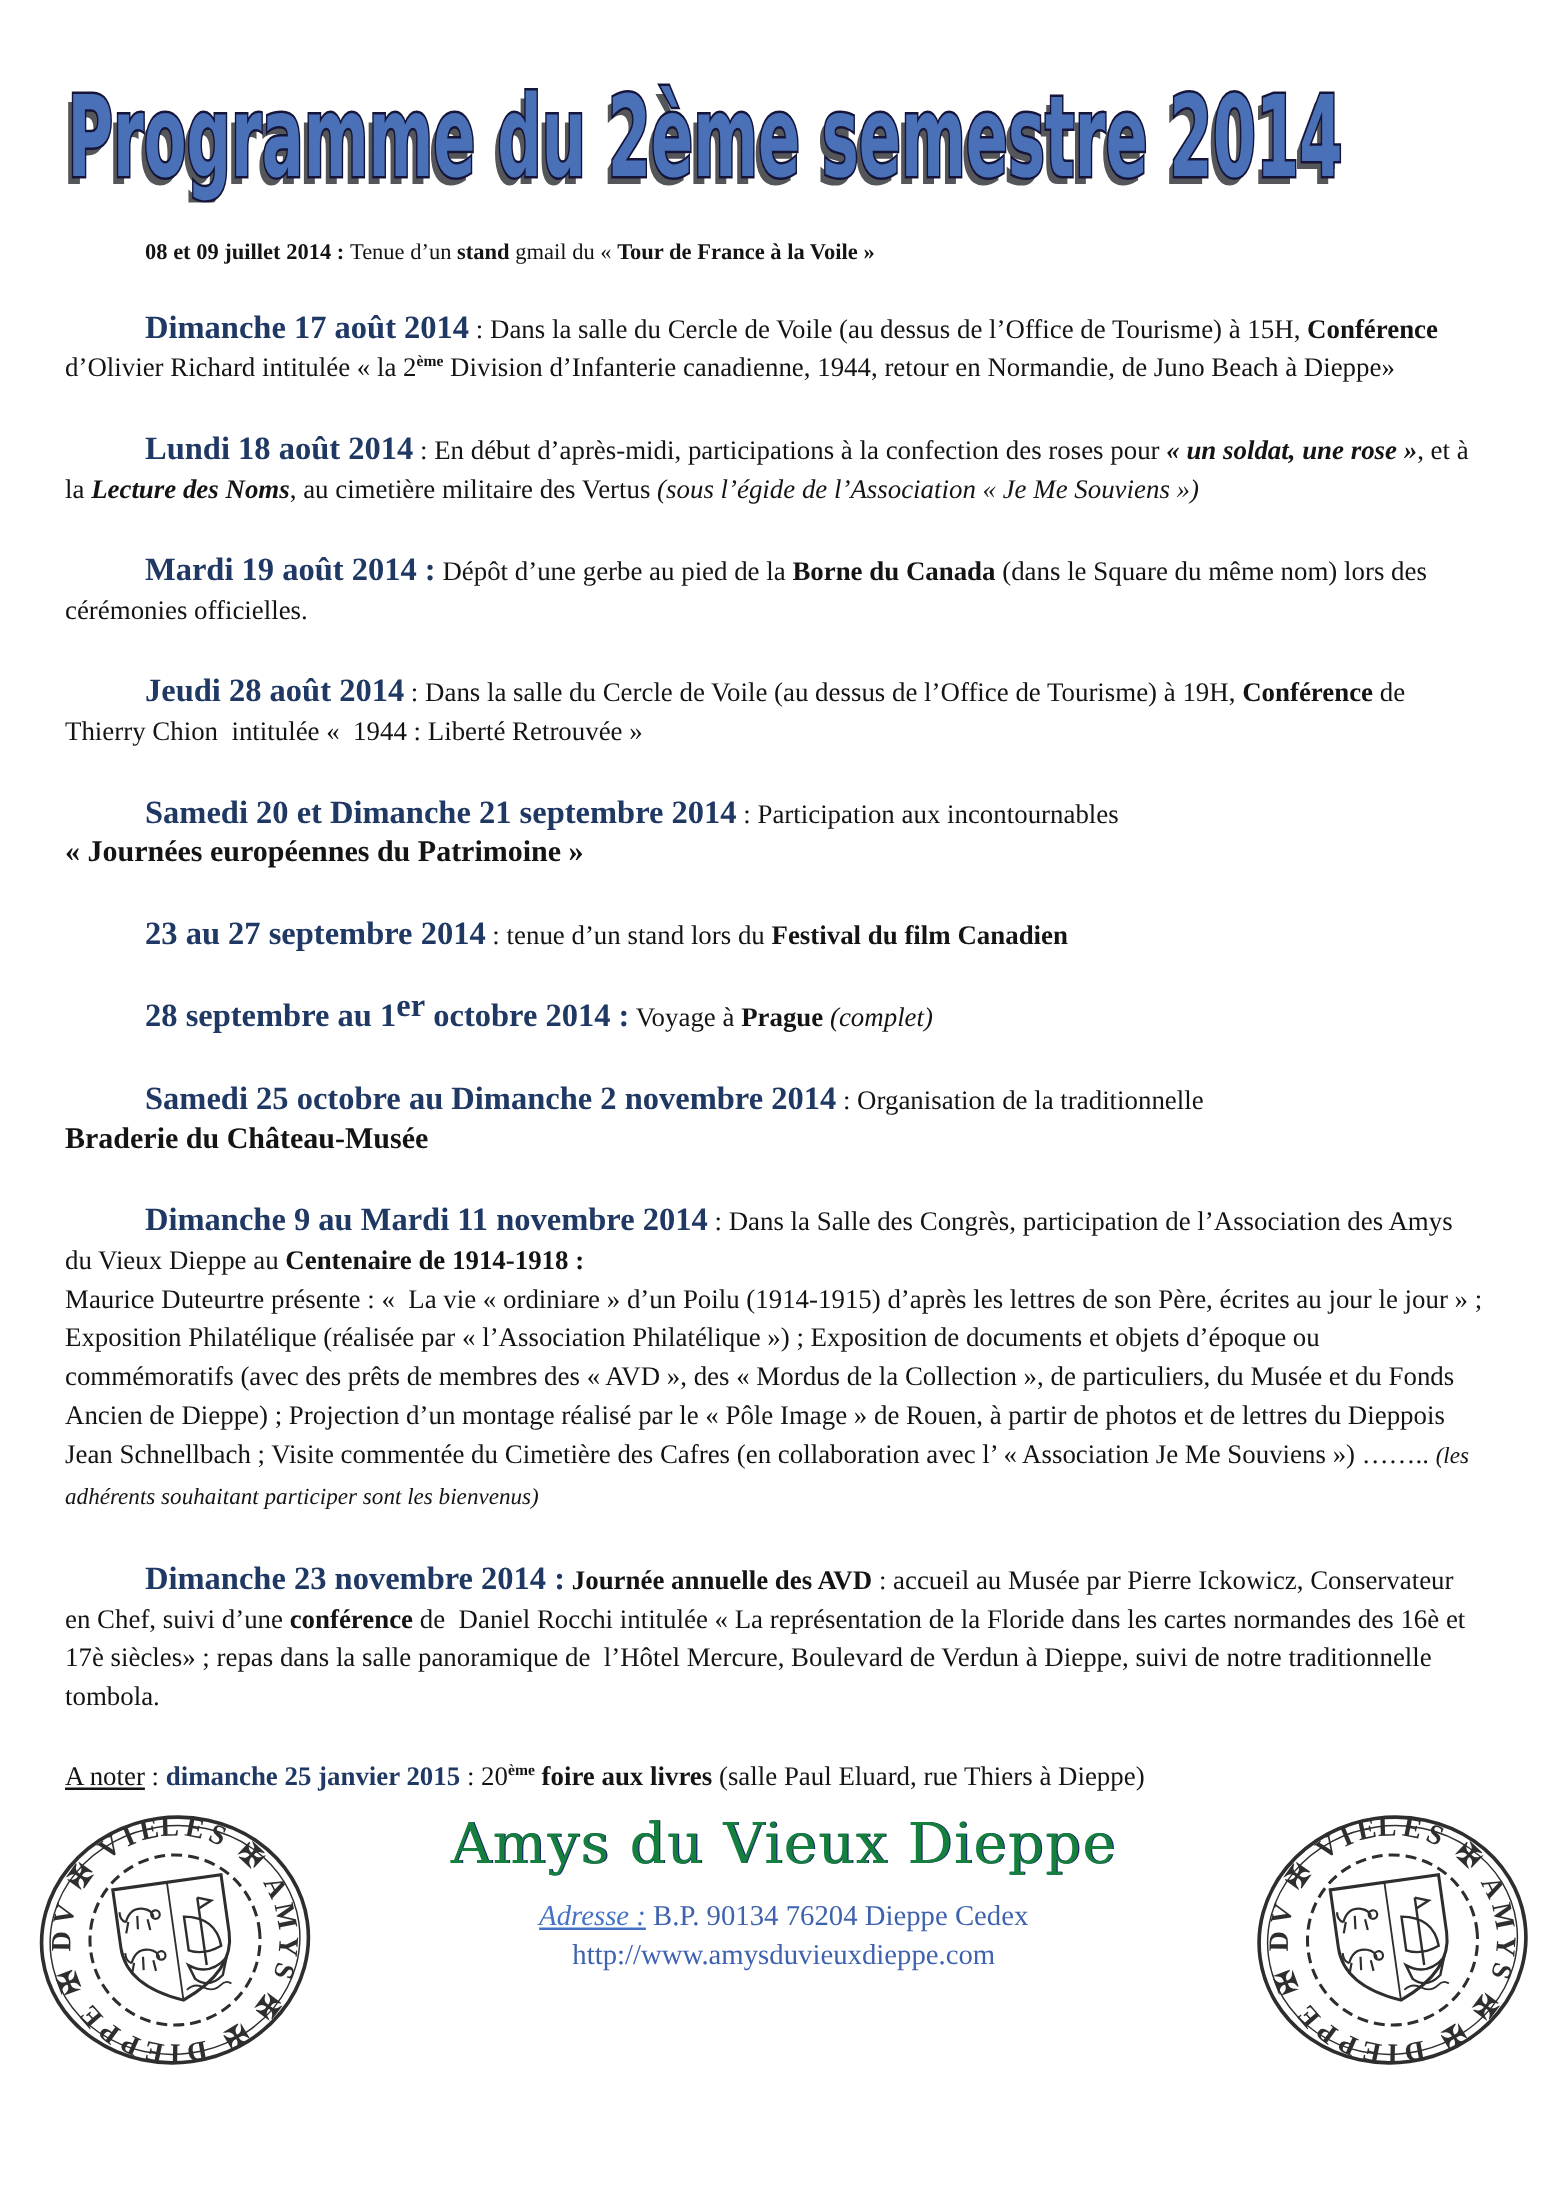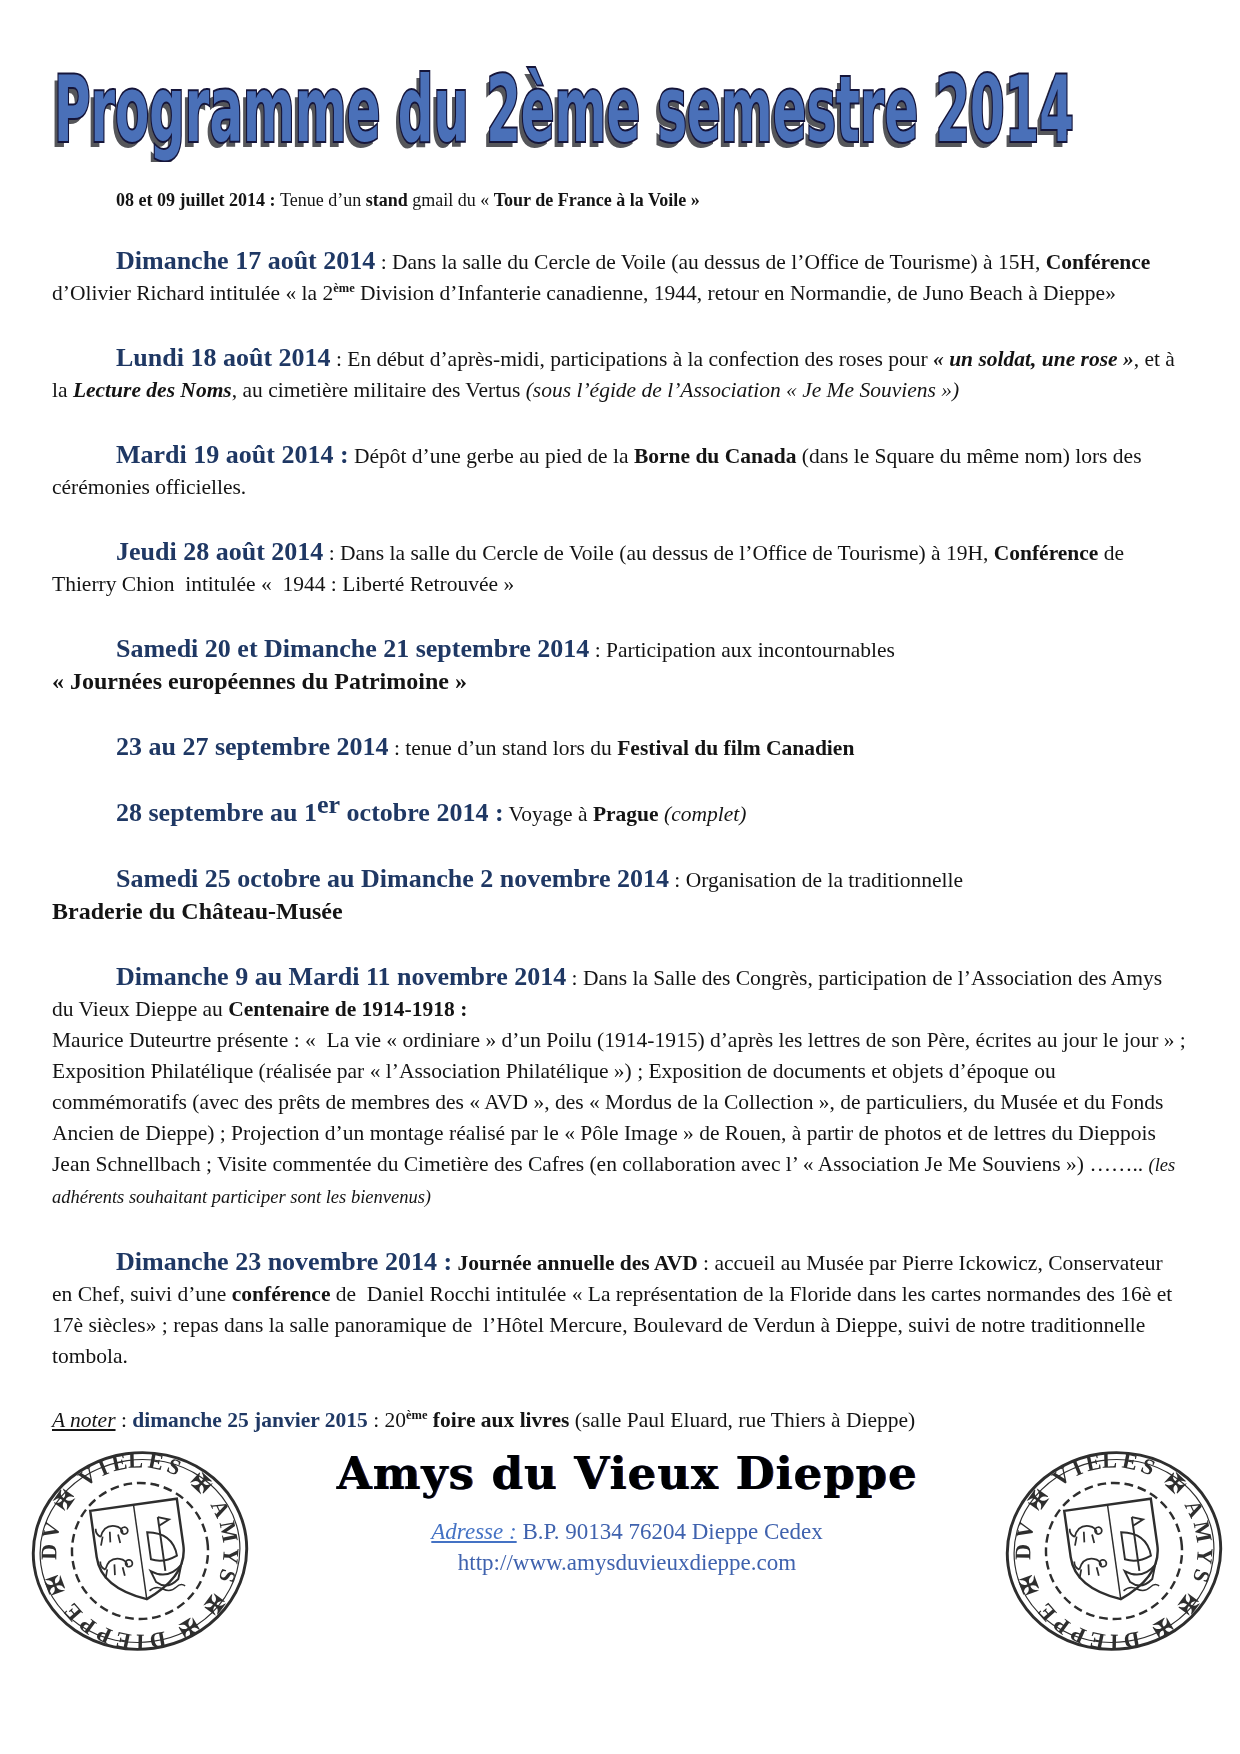--- a/index.html
+++ b/index.html
@@ -36,38 +36,38 @@
   }
   .section.noindent{text-indent:0;}
 
   .run-date{color:#1f3864;font-weight:bold;font-size:26px;}
   .run-date2{color:#1f3864;font-weight:bold;}
   .run-bold{font-weight:bold;}
   .run-bigbold{font-weight:bold;font-size:24px;}
   .run-italic{font-style:italic;}
   .run-bolditalic{font-weight:bold;font-style:italic;}
   .run-smallitalic{font-style:italic;font-size:18.5px;}
-  .run-italicunderline{font-style:italic;text-decoration:underline;}
+  .run-italicunderline{text-decoration:underline;}
   sup{font-size:0.58em;vertical-align:super;line-height:0;font-weight:bold;}
 
   
   .footer{
     display:flex;
     align-items:flex-start;
     margin-top:12px;
     padding:0 8px 0 22px;
   }
   .seal-svg{flex:0 0 auto;}
   .footer-center{flex:1;text-align:center;}
   .org-name{
     font-family:"DejaVu Serif",serif;
-    font-weight:bold;
+    font-weight:normal;
     font-size:45px;
     line-height:52px;
-    color:#000000;
+    color:#15803d;
     letter-spacing:1px;
     text-shadow:1px 0 0 #1b2a70;
   }
   .addr-block{margin-top:16px;font-size:23px;line-height:31px;color:#3f62ae;}
   .addr-label{
     color:#4472c4;
     font-style:italic;
     font-weight:normal;
     text-decoration:underline;
   }

